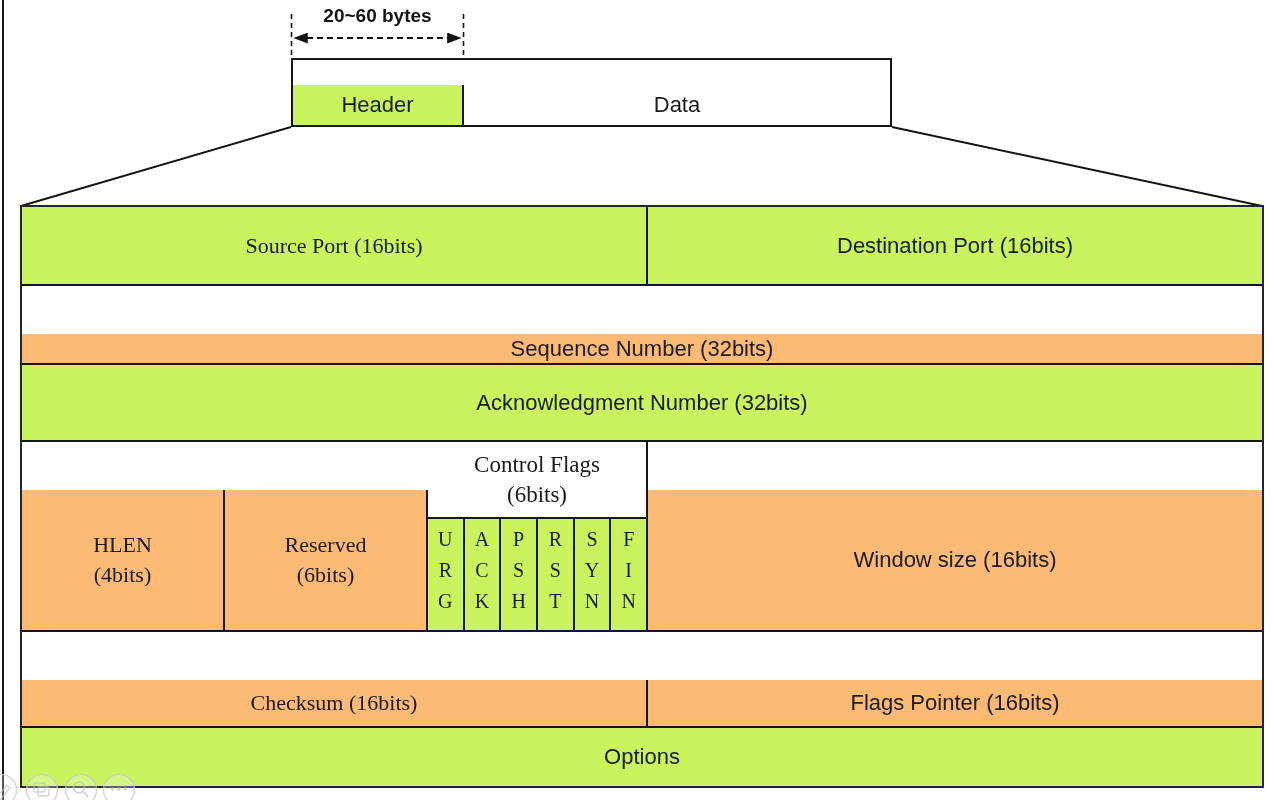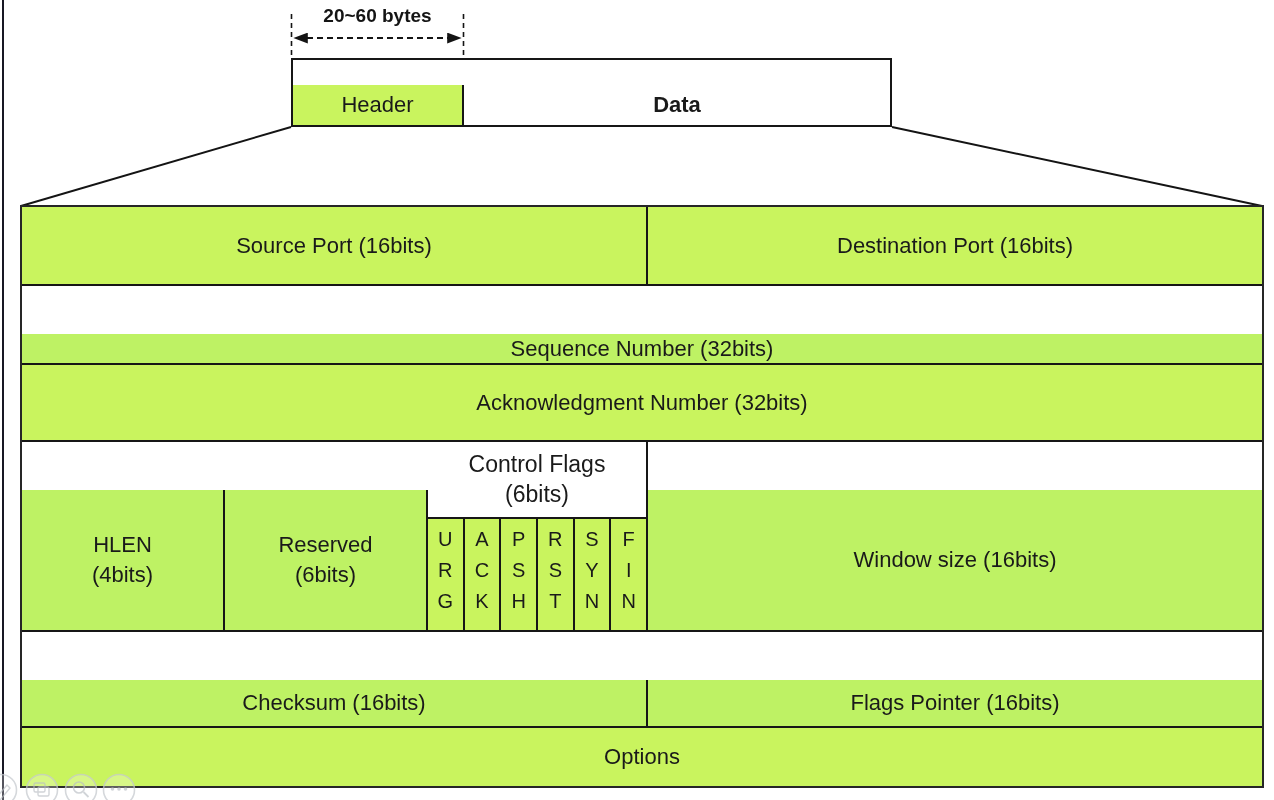--- a/index.html
+++ b/index.html
@@ -29,38 +29,38 @@
   #segment-bar {
     position: absolute; left: 291px; top: 58px; width: 601px; height: 69px;
     border: 2px solid var(--line); box-sizing: border-box; display: flex;
     background: #ffffff;
   }
   #segment-bar .seg {
     display: flex; align-items: center; justify-content: center;
     font-size: 22px; box-sizing: border-box; margin-top: 25px;
   }
   .seg-header { width: 171px; background: var(--green); border-right: 2px solid var(--line); }
-  .seg-data { flex: 1; background: #ffffff; font-weight: bold; }
+  .seg-data { flex: 1; background: #ffffff; }
 
   
   #tcp-table {
     position: absolute; left: 20px; top: 205px; width: 1244px; height: 583px;
     border: 2px solid #262626; box-sizing: border-box;
     display: flex; flex-direction: column; background: #ffffff;
   }
   .row { display: flex; box-sizing: border-box; border-bottom: 2px solid var(--line); }
   .row:last-child { border-bottom: none; flex: 1; }
   .cell {
     display: flex; align-items: center; justify-content: center;
     box-sizing: border-box; font-size: 22px; text-align: center;
     white-space: pre-line; line-height: 1.35;
   }
   .green { background: var(--green); }
-  .white { background: #bef264; margin-top: 48px; }
-  .bdr { border-right: 2px solid var(--line); }
+  .white { background: #fdba74; margin-top: 48px; }
+  .bdr { border-right: 2px solid var(--line); font-family: Liberation Serif, serif; }
 
   #row1, #row2 { height: 79px; }
   #row3 { height: 77px; }
   #row4 { height: 190px; }
   #row5 { height: 96px; }
 
   .half-left { width: 626px; }
   .half-right { flex: 1; }
 
   .col-hlen { width: 203px; }

